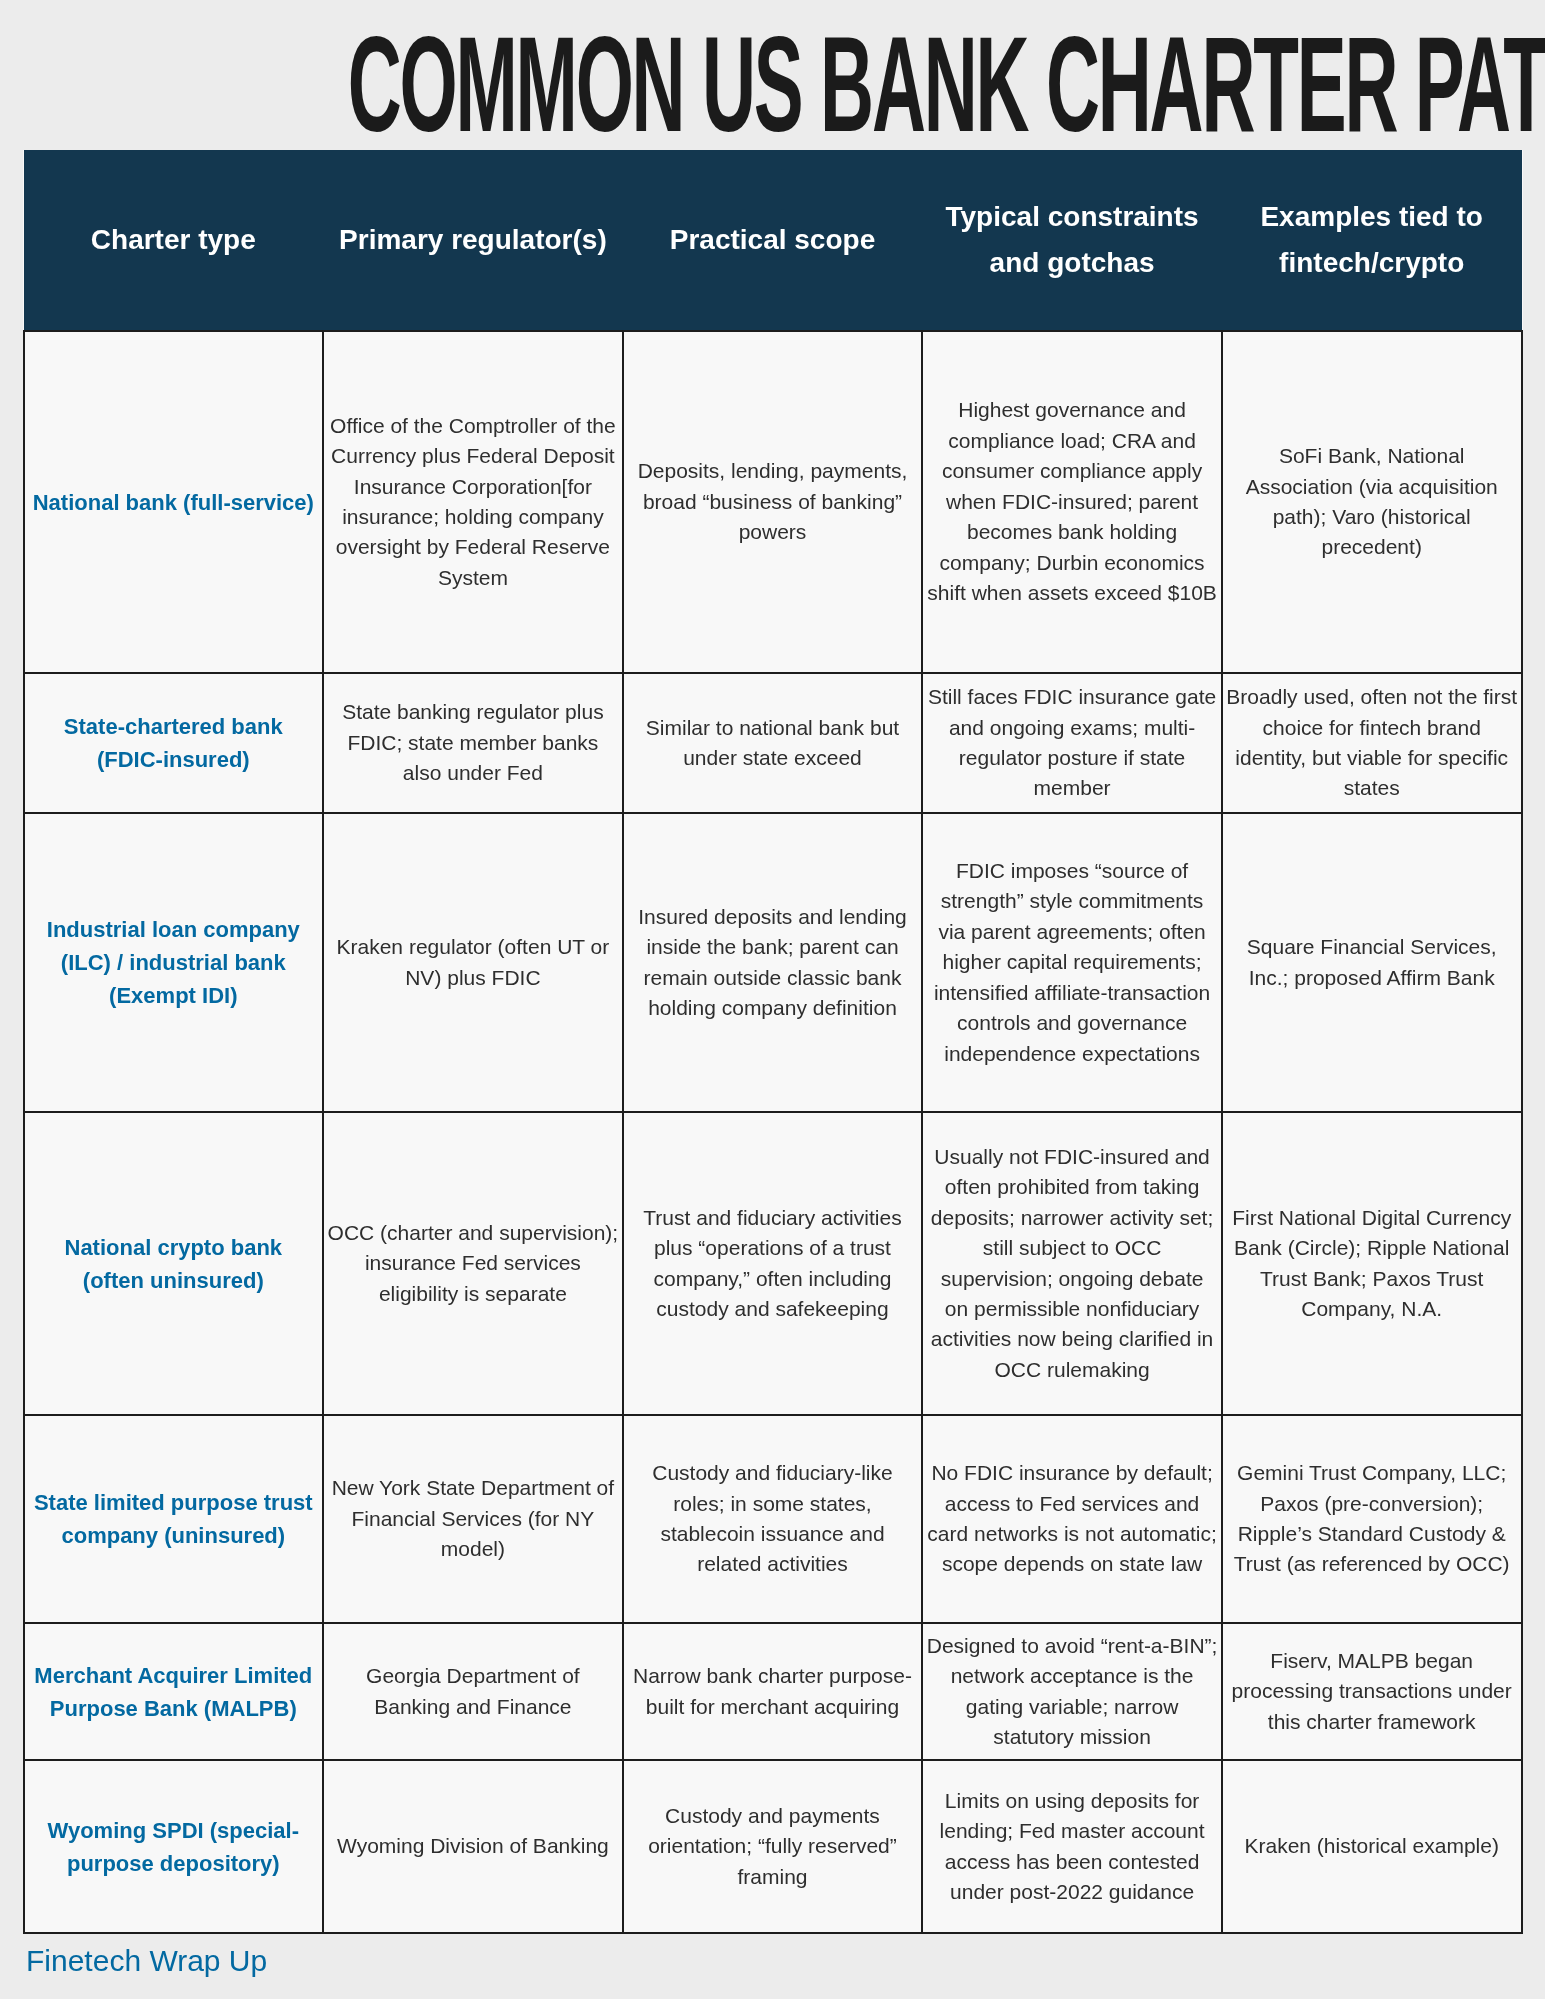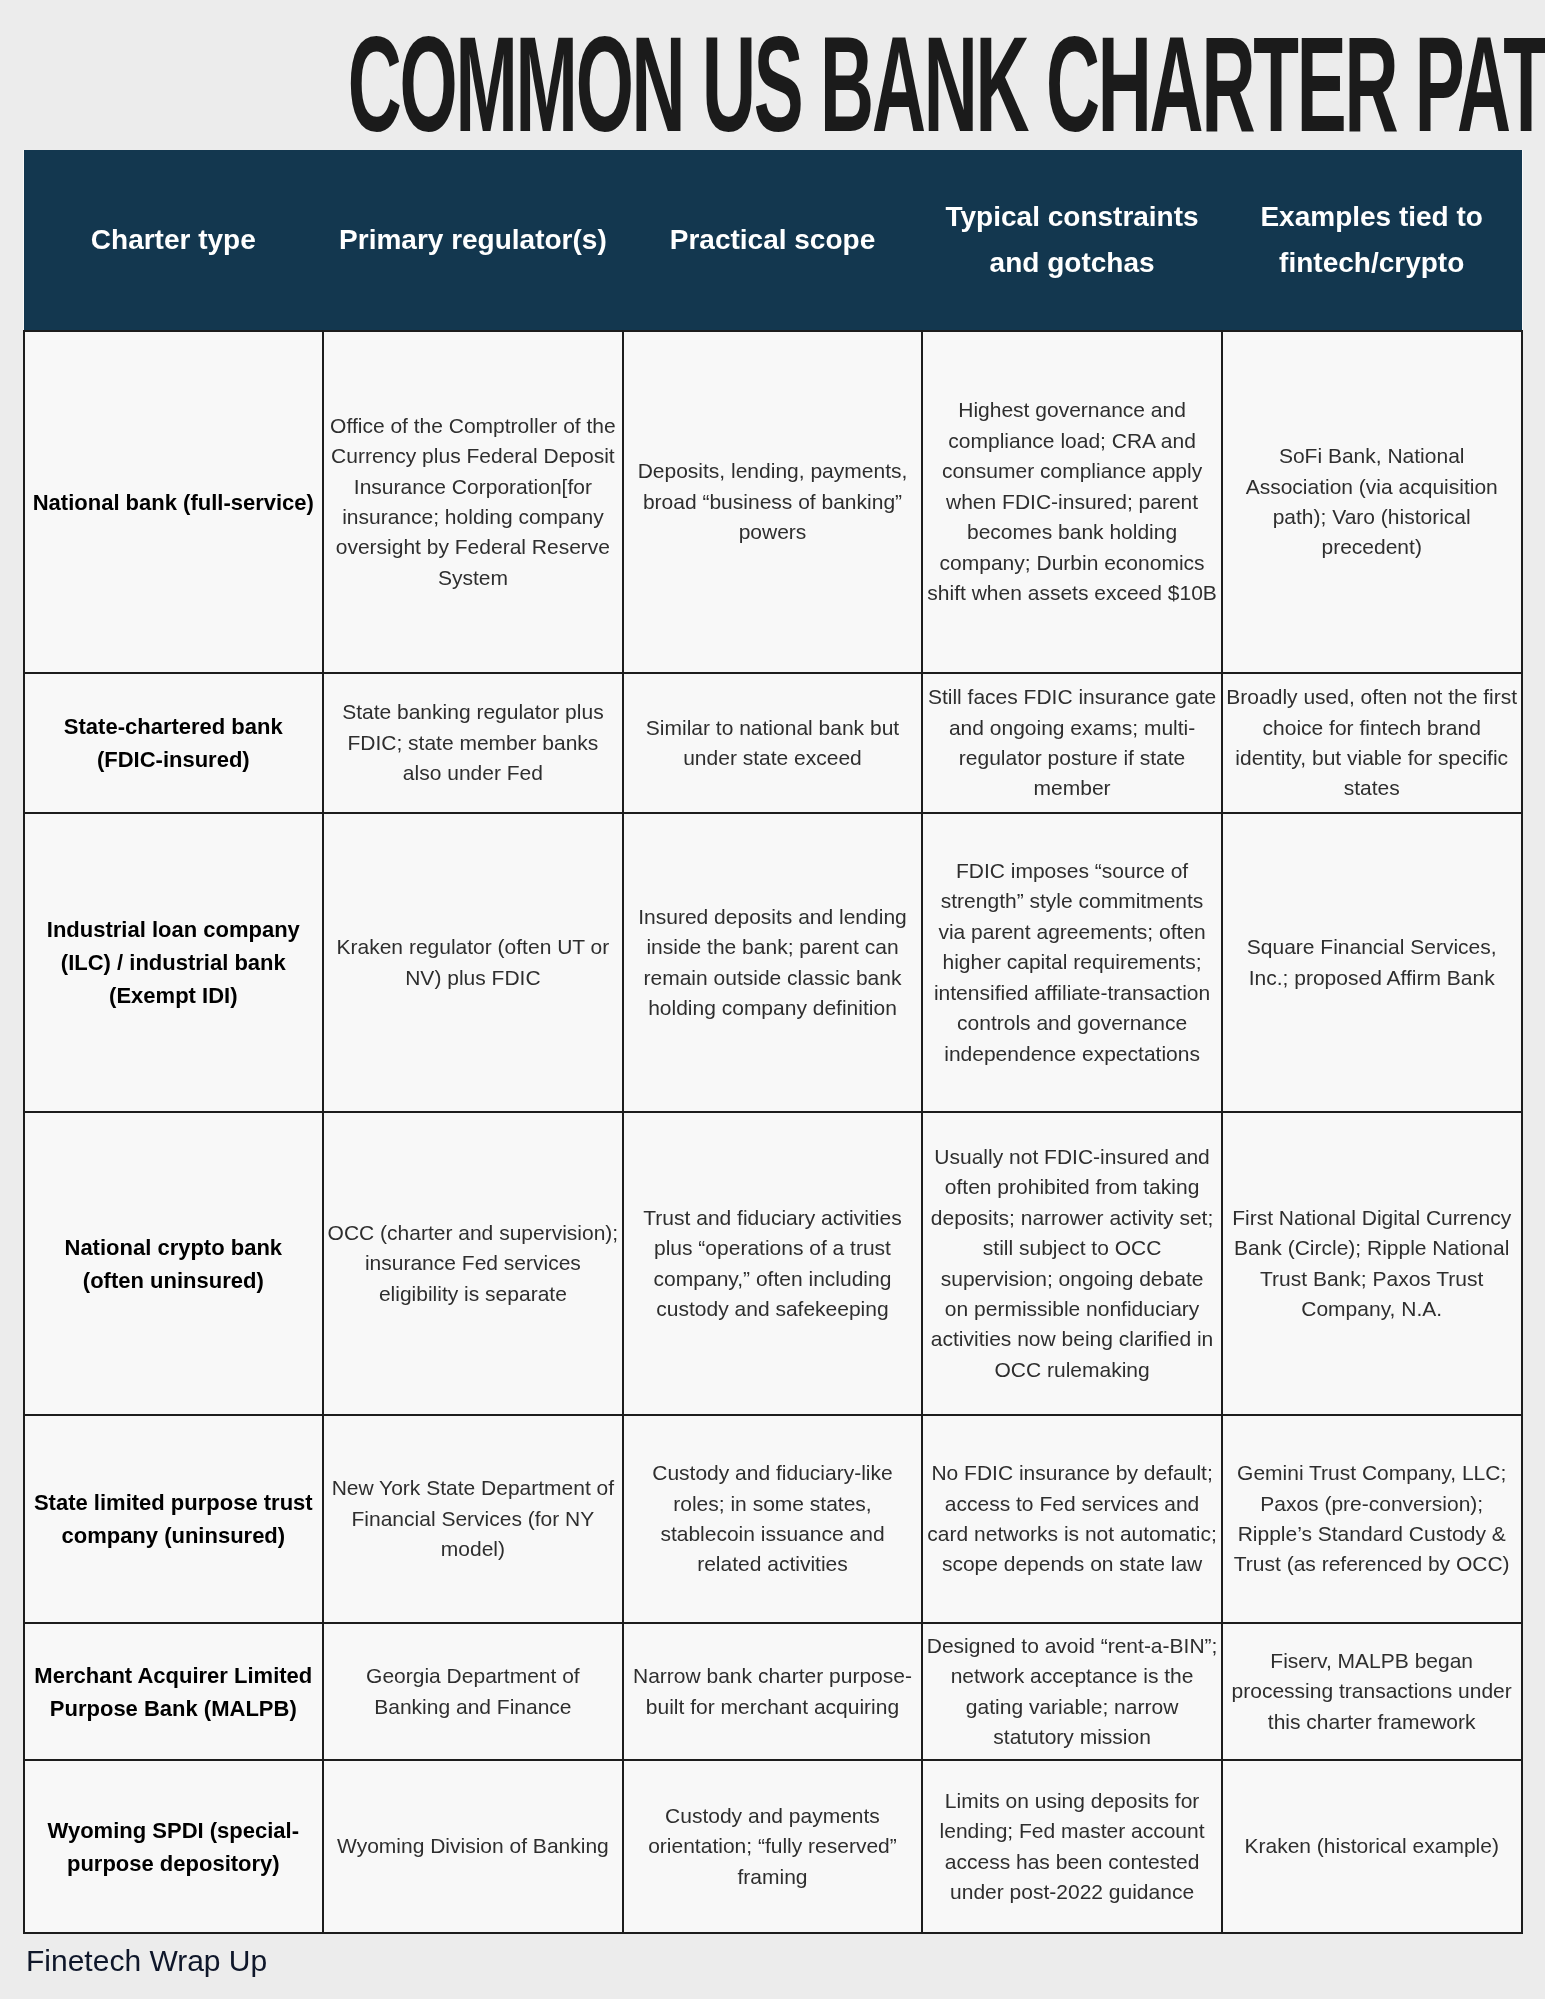--- a/index.html
+++ b/index.html
@@ -57,36 +57,36 @@
     background: #f8f8f8;
     font-size: 21px;
     line-height: 1.45;
     text-align: center;
     vertical-align: middle;
     padding: 4px 3px;
     word-wrap: break-word;
   }
   tbody td.charter-type {
     font-weight: bold;
-    color: #000000;
+    color: #0369a1;
     font-size: 22px;
     line-height: 1.5;
     padding: 4px 8px;
   }
   tr.r1 { height: 342px; }
   tr.r2 { height: 140px; }
   tr.r3 { height: 299px; }
   tr.r4 { height: 303px; }
   tr.r5 { height: 208px; }
   tr.r6 { height: 137px; }
   tr.r7 { height: 173px; }
   .footer-credit {
     margin: 10px 0 0 26px;
     font-size: 30px;
-    color: #0f172a;
+    color: #0369a1;
   }
 </style>
 </head>
 <body>
 
 <div class="page">
 
   <div class="title">COMMON US BANK CHARTER PATHS</div>
 
   <table class="charter">

